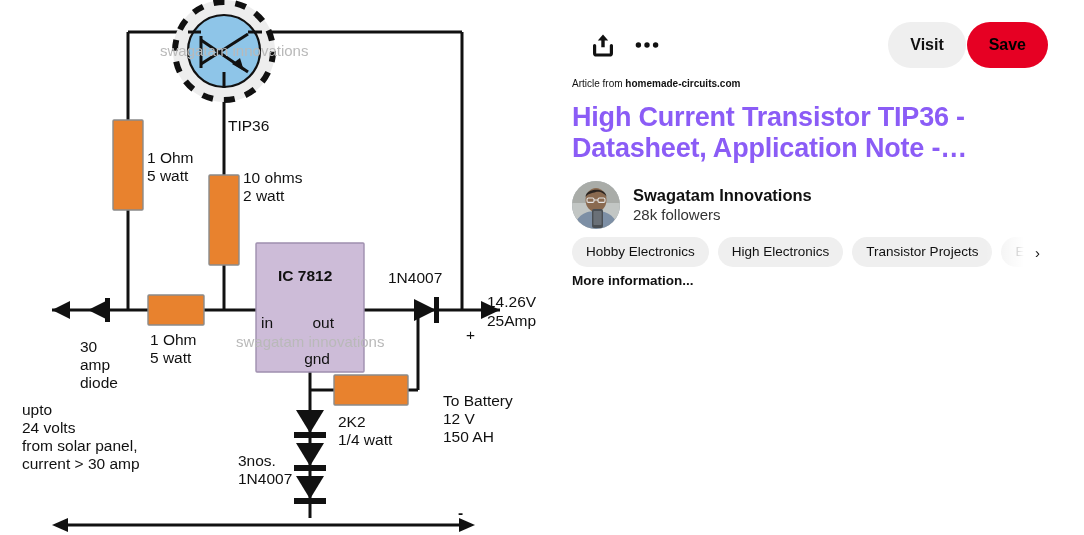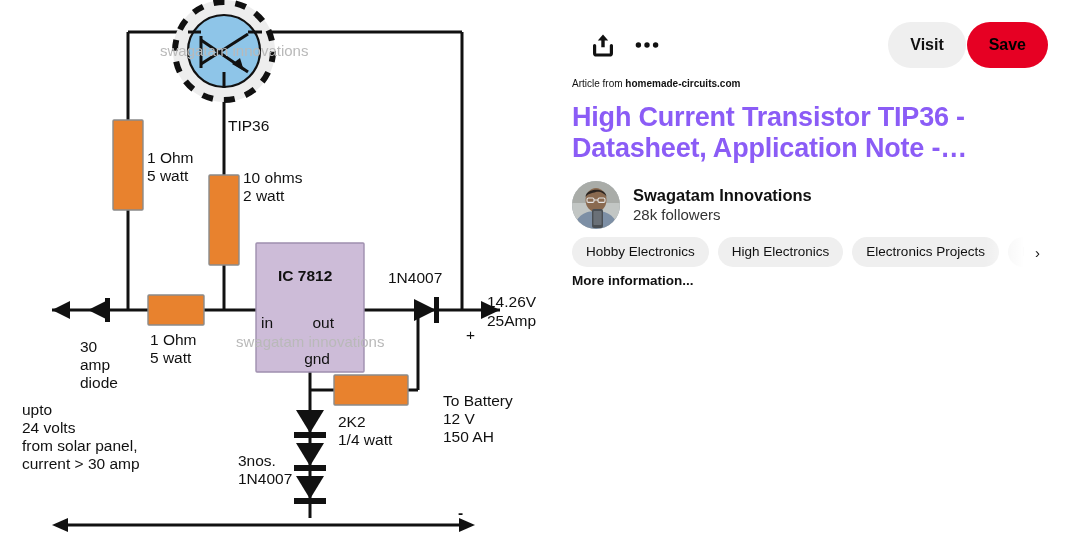--- a/index.html
+++ b/index.html
@@ -386,21 +386,21 @@
     </div>
 
     <div class="chips-row">
       <div class="chip">
         <span>Hobby Electronics</span>
       </div>
       <div class="chip">
         <span>High Electronics</span>
       </div>
       <div class="chip">
-        <span>Electronics Projects</span>
+        <span>Transistor Projects</span>
       </div>
       <div class="chip">
         <span>Electronic Circuits</span>
       </div>
       <div class="chips-fade"></div>
       <div class="chips-arrow">›</div>
     </div>
 
     <div class="more-info">More information...</div>
   </div>

